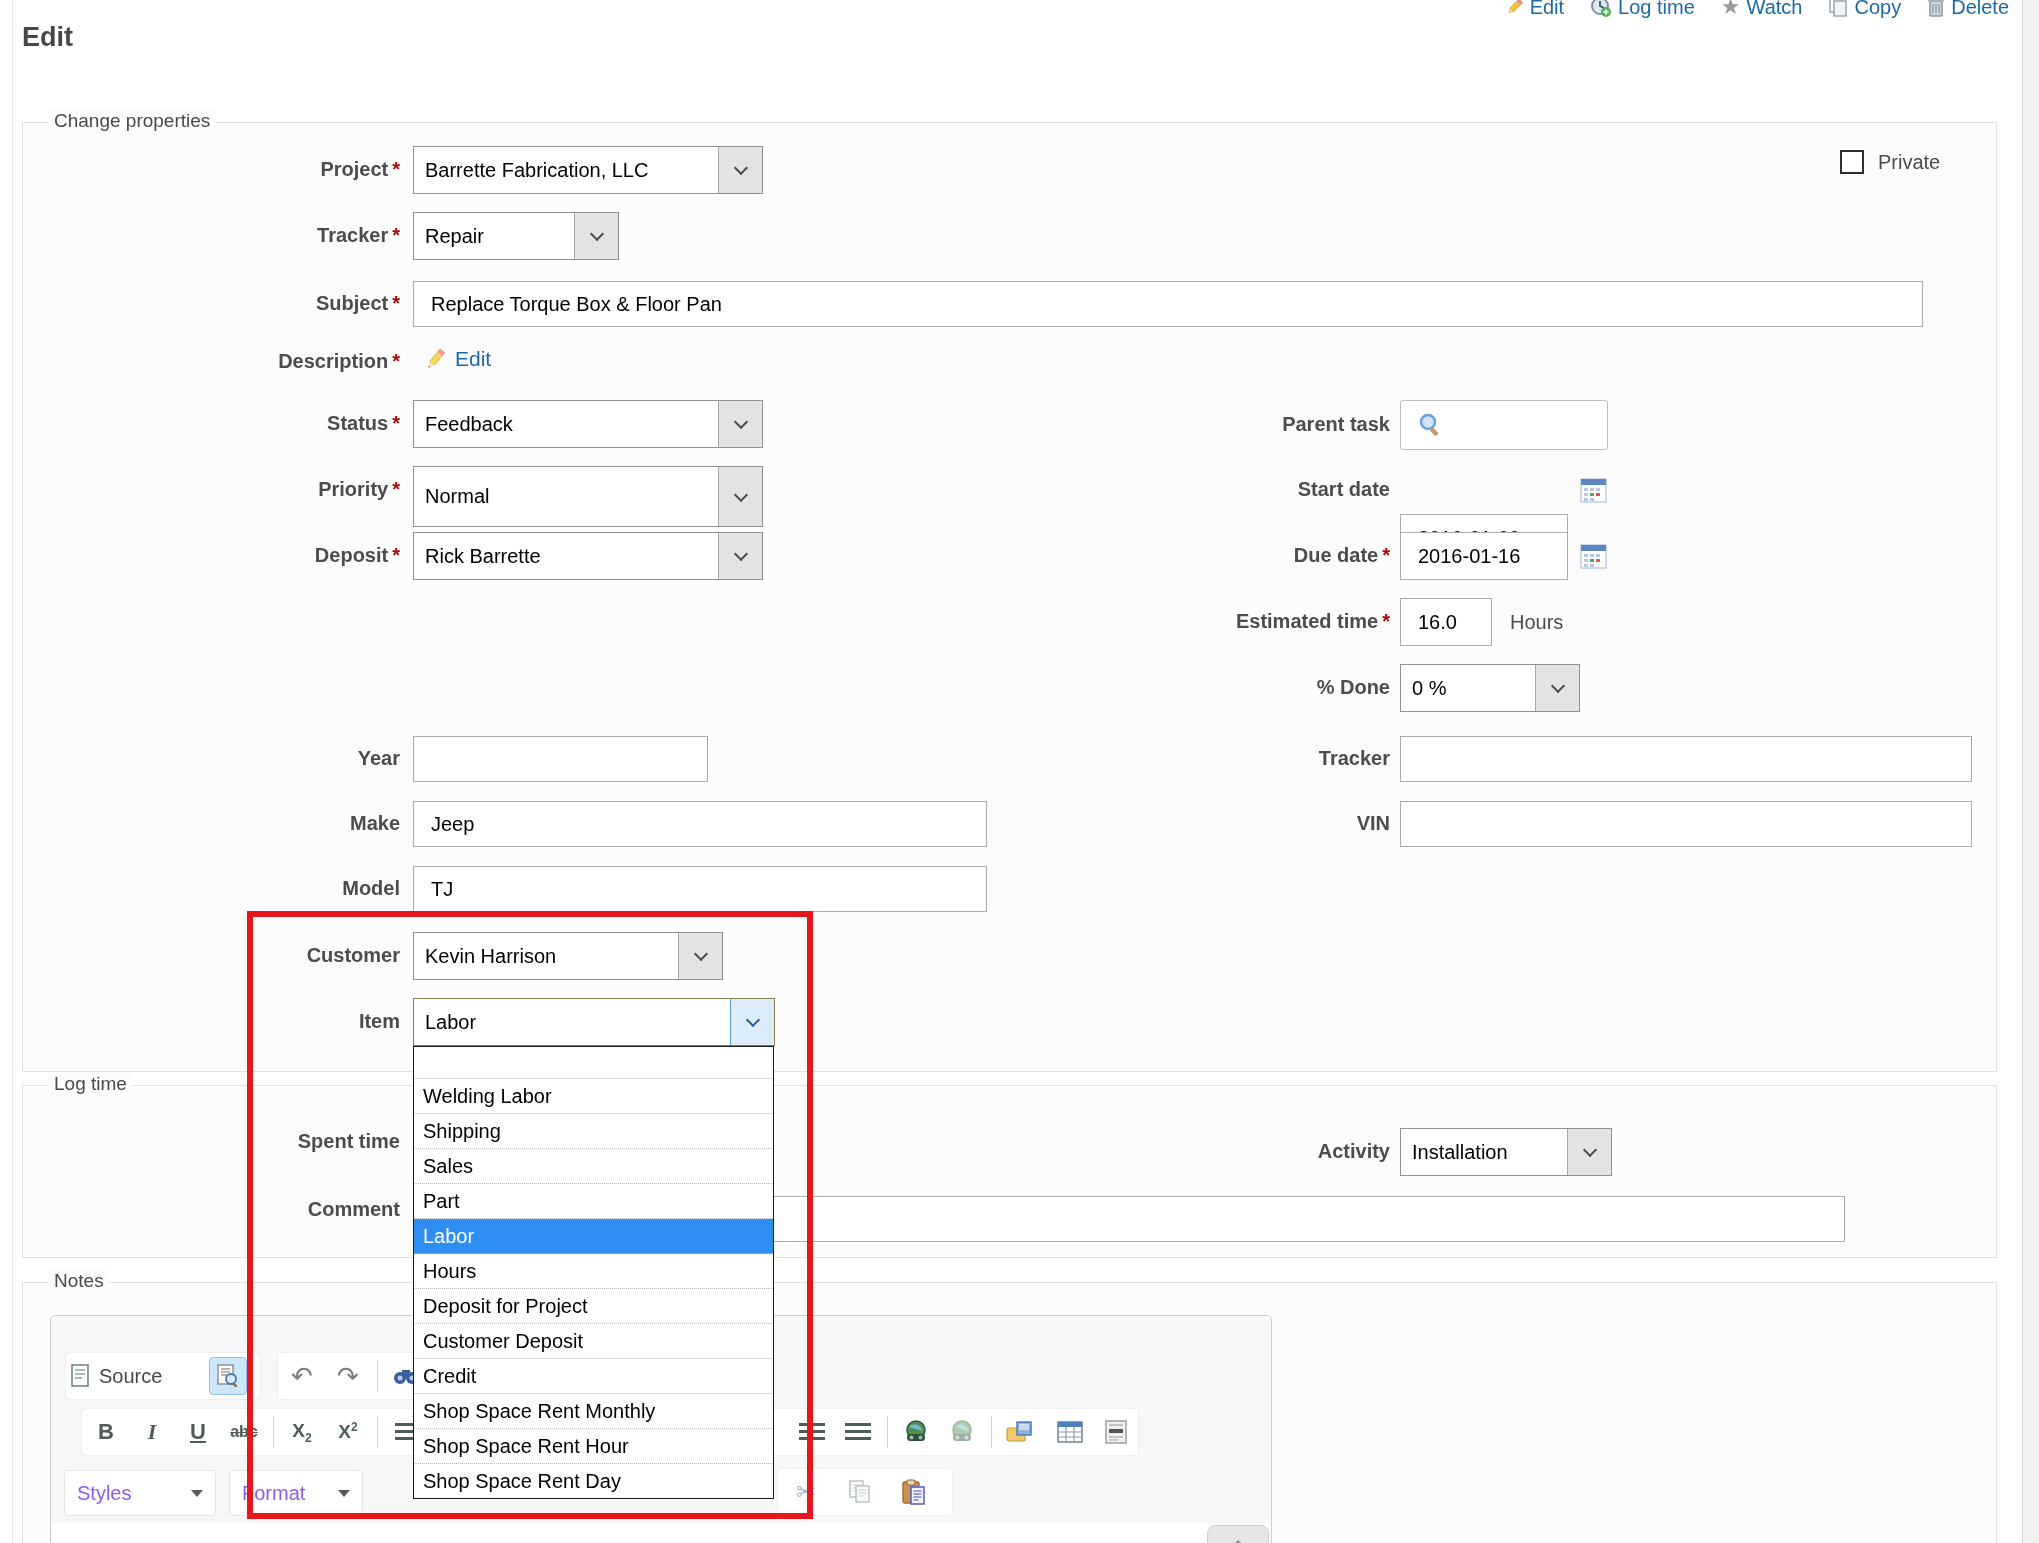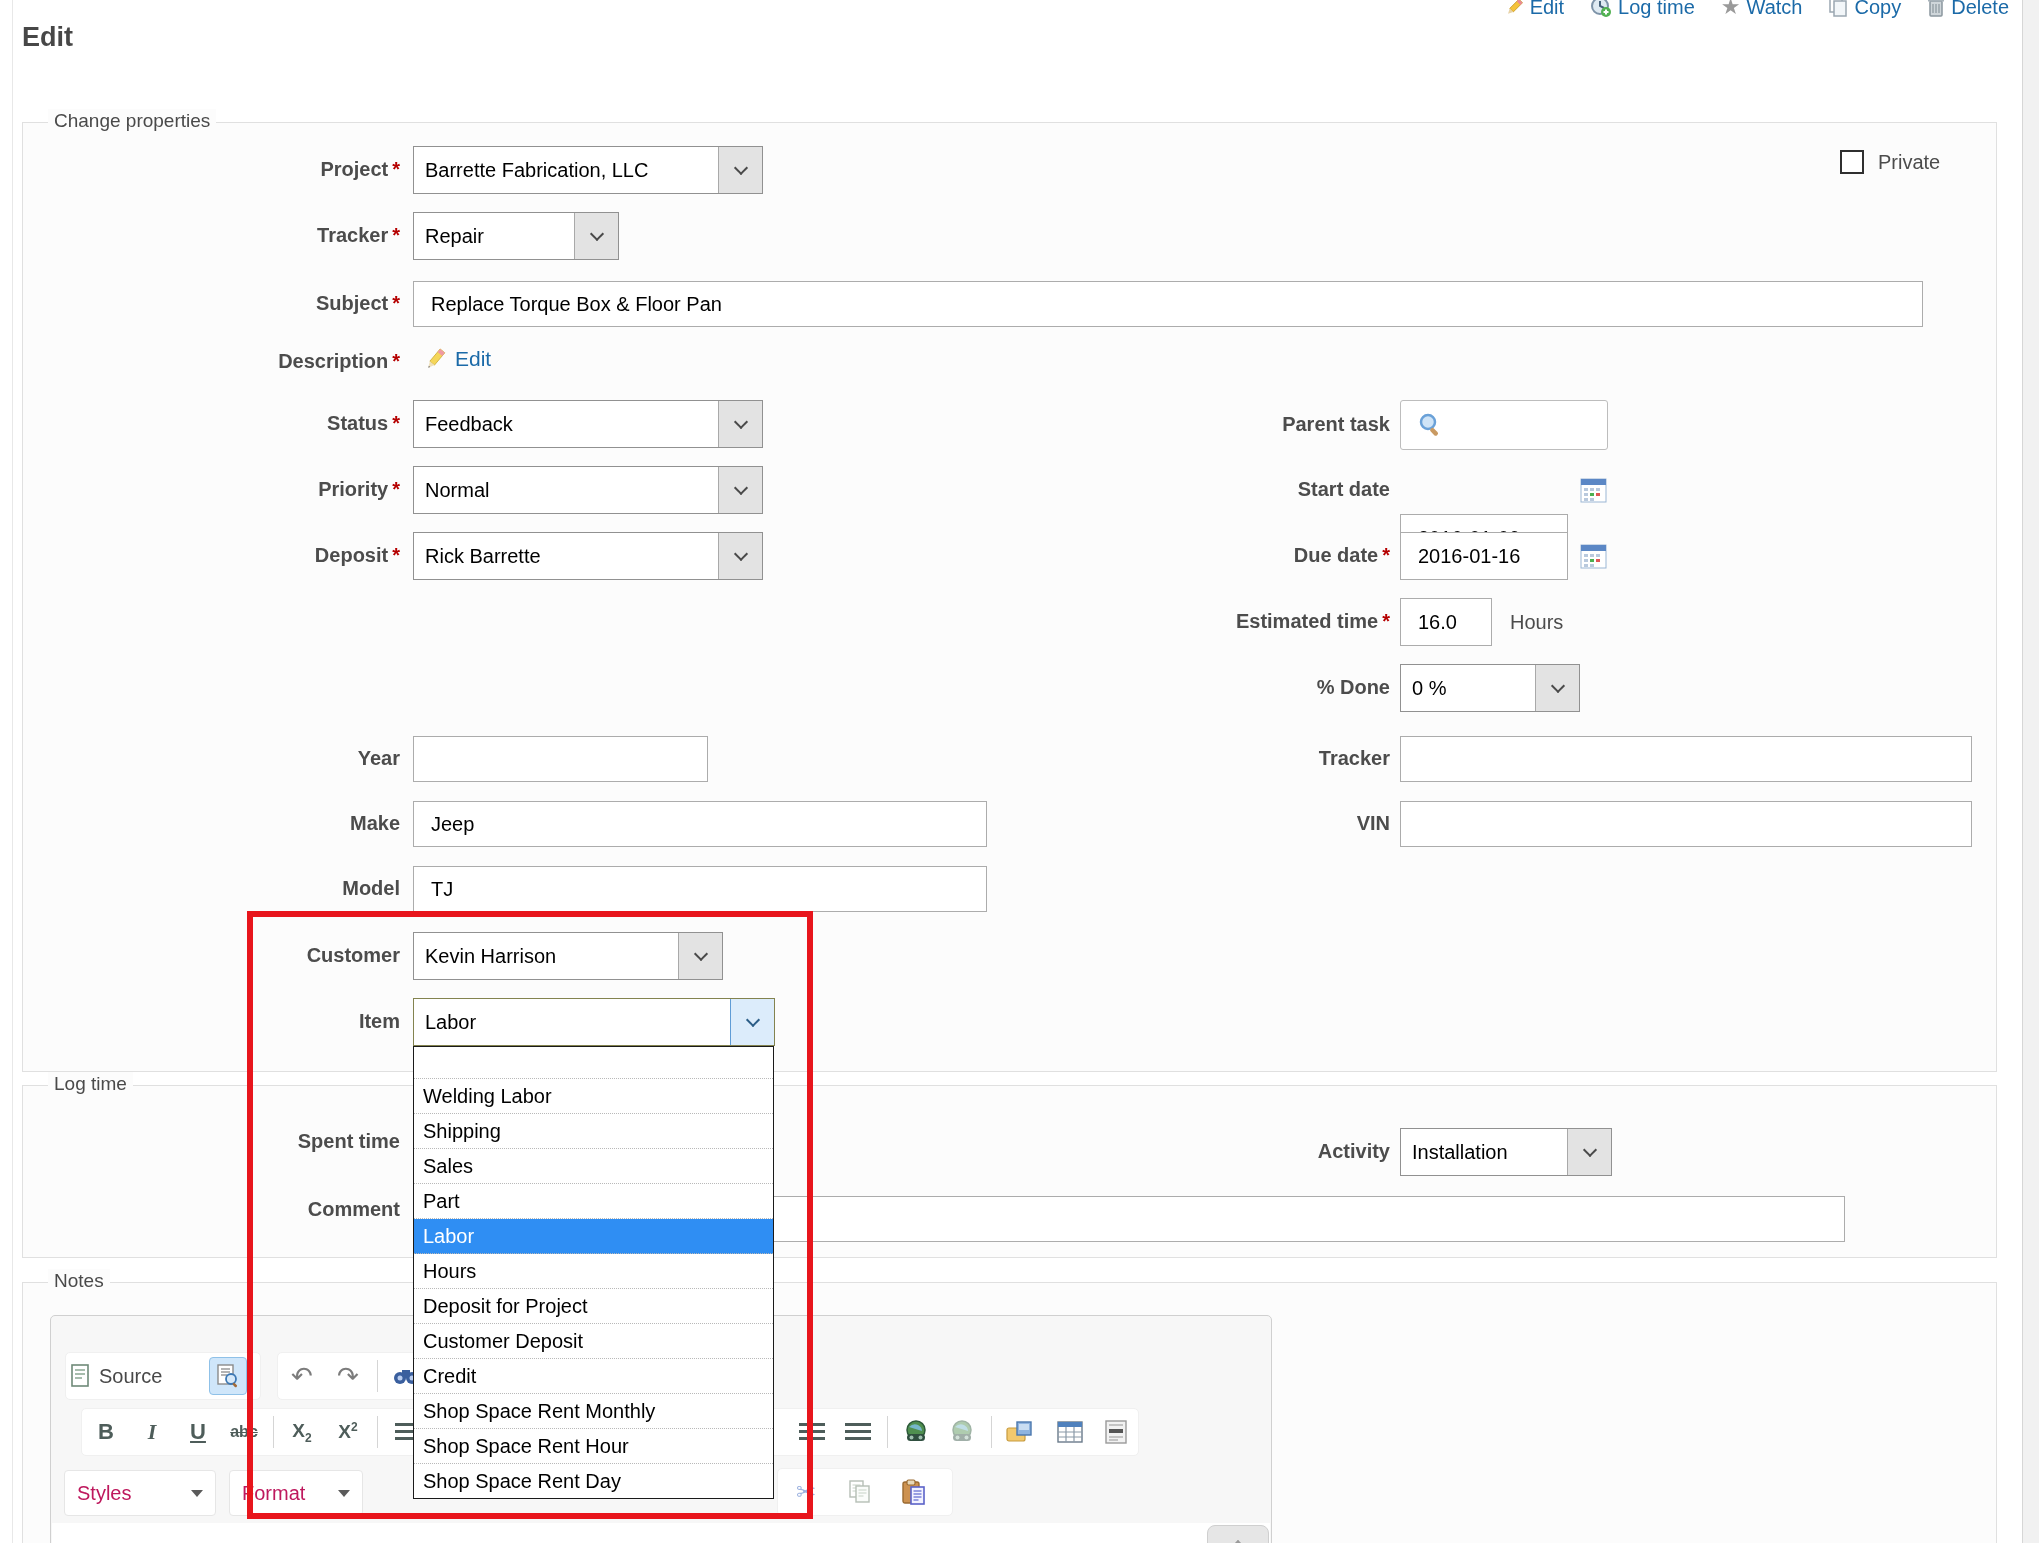--- a/index.html
+++ b/index.html
@@ -92,21 +92,21 @@
     width:38px; height:38px; border-radius:4px;
   }
   .tb-btn.active { background:#cfe6fa; border:1px solid #8fc1e8; }
   .tb-sep { position:absolute; top:8px; width:1px; height:32px; background:#d5d5d5; }
   .tb-txt { font-size:20px; color:#484848; }
   .glyph-arrow { font-size:26px; color:#7c7c7c; font-family:"DejaVu Sans", sans-serif; }
   .fmt-pill {
     position:absolute; height:46px; background:#fff; border:1px solid #e6e6e6; border-radius:4px;
     display:flex; align-items:center; justify-content:space-between; padding:0 12px; cursor:pointer;
   }
-  .fmt-pill span.t { color:#be185d; font-size:20px; }
+  .fmt-pill span.t { color:#8b5cf6; font-size:20px; }
   .caret { width:0; height:0; border-left:6px solid transparent; border-right:6px solid transparent; border-top:7px solid #5a5a5a; }
   .bars { width:26px; height:19px; background:repeating-linear-gradient(to bottom, #4e5d5a 0 3px, transparent 3px 7px); }
   .b-glyph { font-weight:bold; font-size:22px; color:#4e5d5a; }
   .i-glyph { font-style:italic; font-size:22px; color:#4e5d5a; font-family:"Liberation Serif", serif; font-weight:bold; }
   .u-glyph { text-decoration:underline; font-size:22px; color:#4e5d5a; font-weight:bold; }
   .s-glyph { text-decoration:line-through; font-size:16px; color:#4e5d5a; font-weight:bold; }
   .x-glyph { font-size:19px; color:#4e5d5a; font-weight:bold; }
   .x-glyph sub,.x-glyph sup { font-size:12px; }
   .scissors { font-size:24px; color:#9db3e0; font-family:"DejaVu Sans", sans-serif; }
 
@@ -222,21 +222,21 @@
 
   <div class="lbl" style="left:100px; top:400px; width:300px; line-height:46px;"><span>Status</span><span class="req">*</span></div>
   <div class="sel" style="left:413px; top:400px; width:350px; height:48px;">
     <span class="selv">Feedback</span>
     <span class="selbtn">
         <span class="chev-down"></span>
       </span>
   </div>
 
   <div class="lbl" style="left:100px; top:466px; width:300px; line-height:46px;"><span>Priority</span><span class="req">*</span></div>
-  <div class="sel" style="left:413px; top:466px; width:350px; height:48px;">
+  <div class="sel" style="left:413px; top:466px; width:350px; height:61px;">
     <span class="selv">Normal</span>
     <span class="selbtn">
         <span class="chev-down"></span>
       </span>
   </div>
 
   <div class="lbl" style="left:100px; top:532px; width:300px; line-height:46px;"><span>Deposit</span><span class="req">*</span></div>
   <div class="sel" style="left:413px; top:532px; width:350px; height:48px;">
     <span class="selv">Rick Barrette</span>
     <span class="selbtn">

